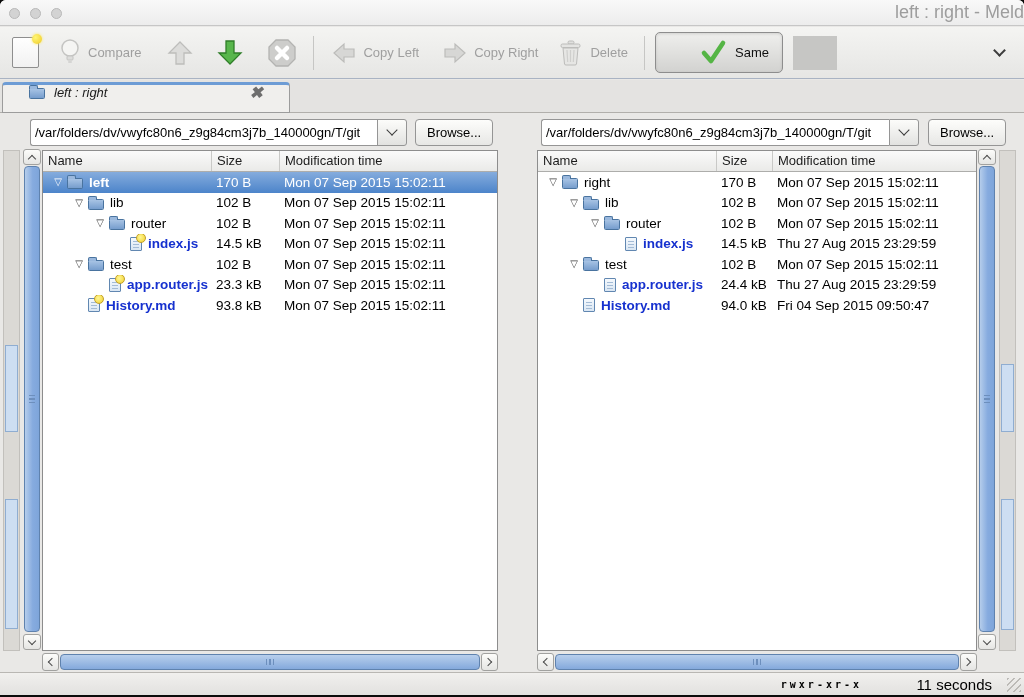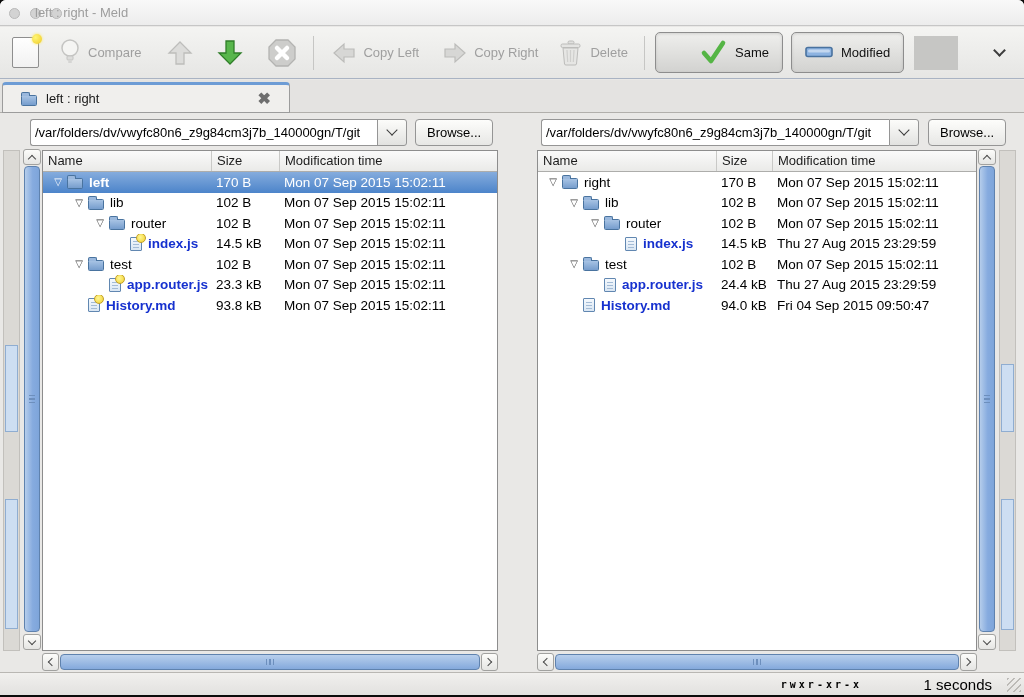--- a/index.html
+++ b/index.html
@@ -4,36 +4,36 @@
 <style>
   html,body{margin:0;padding:0;background:#0b0b0b;}
   *{box-sizing:border-box;}
   body{font-family:"Liberation Sans",sans-serif;-webkit-font-smoothing:antialiased;}
   .window{position:relative;width:1024px;height:695px;background:#e9e8e6;overflow:hidden;border-radius:6px 6px 0 0;}
 
   
   .titlebar{position:absolute;top:0;left:0;right:0;height:26px;background:linear-gradient(#f9f9f9,#ececec);border-bottom:1px solid #c6c6c6;}
   .traffic{position:absolute;top:8px;left:9px;display:flex;gap:10px;}
   .traffic span{width:11px;height:11px;border-radius:50%;background:#d3d3d3;border:1px solid #b9b9b9;}
-  .window-title{position:absolute;left:0;right:0;top:0;line-height:25px;text-align:left;color:#9d9d9d;font-size:13px;margin-left:35px;}
+  .window-title{position:absolute;left:0;right:0;top:0;line-height:25px;text-align:right;color:#9d9d9d;font-size:18px;margin-left:35px;}
 
   
   .toolbar{position:absolute;top:27px;left:0;right:0;height:52px;background:linear-gradient(#f4f4f2,#e6e6e4);border-bottom:1px solid #a9b3c3;display:flex;align-items:center;}
   .tgroup{display:flex;align-items:center;gap:7px;}
   .tlabel{font-size:13px;color:#9f9f9f;}
   .tsep{width:1px;height:34px;background:#c6c6c4;margin:0 0;}
   .toggle{display:flex;align-items:center;gap:8px;height:41px;padding:0 13px;border:1px solid #8d8d8d;border-radius:5px;background:linear-gradient(#efefed,#d2d2d0);box-shadow:inset 0 1px 3px rgba(0,0,0,.13);}
   .toggle .tlabel{color:#111;}
   .docnew{position:relative;width:27px;height:31px;background:linear-gradient(#ffffff,#f1f1f1);border:1.5px solid #8e8e8e;border-radius:2px;}
   .docnew::after{content:"";position:absolute;top:-4px;right:-4px;width:10px;height:10px;border-radius:50%;background:radial-gradient(circle at 35% 35%,#fff673,#efc927);box-shadow:0 0 3px #ffe95c;}
   .chev{width:9px;height:9px;border-right:2px solid #3c3c3c;border-bottom:2px solid #3c3c3c;transform:rotate(45deg);margin-top:-5px;}
 
   
   .tabstrip{position:absolute;top:80px;left:0;right:0;height:33px;background:#e4e3e1;border-bottom:1px solid #b1afab;}
-  .tab{position:absolute;left:2px;top:2px;width:288px;height:31px;background:#f0efed;border:1px solid #9c9c9c;border-top:3px solid #6d9cd5;border-radius:4px 4px 0 0;display:flex;align-items:center;gap:9px;padding:0 18px;}
+  .tab{position:absolute;left:2px;top:2px;width:288px;height:31px;background:#f0efed;border:1px solid #9c9c9c;border-top:3px solid #6d9cd5;border-radius:4px 4px 0 0;display:flex;align-items:flex-start;gap:9px;padding:0 26px;font-style:italic;}
   .tab-label{font-size:13px;color:#1a1a1a;}
   .tab-close{margin-left:auto;color:#6e6e6e;font-size:16px;font-weight:bold;line-height:1;}
 
   
   .entry{position:absolute;height:27px;background:#fff;border:1px solid #959595;border-right:none;border-radius:3px 0 0 3px;font-size:13px;color:#000;padding:0 4px;font-family:"Liberation Sans",sans-serif;outline:none;}
   .combo-btn{position:absolute;height:27px;width:30px;background:linear-gradient(#fcfcfa,#e2e2e0);border:1px solid #959595;border-radius:0 3px 3px 0;display:flex;align-items:center;justify-content:center;}
   .btn{position:absolute;height:27px;background:linear-gradient(#fdfdfb,#e7e7e5);border:1px solid #959595;border-radius:4px;font-size:13px;color:#000;display:flex;align-items:center;padding:0 11px;}
 
   
   .tree{position:absolute;background:#fff;border:1px solid #8d8d8d;overflow:hidden;}
@@ -145,27 +145,20 @@
         </svg>
       <span class="tlabel">Delete</span>
     </div>
     <div class="tsep ml16"></div>
     <div class="toggle ml10">
       <svg width="27" height="27">
           <path d="M4,14 L11,22 L23,4" fill="none" stroke="#55b545" stroke-width="4.6" stroke-linecap="round" stroke-linejoin="round"></path>
         </svg>
       <span class="tlabel">Same</span>
     </div>
-    <div class="toggle ml8">
-      <svg width="28" height="13">
-          <rect x="1" y="1.5" width="26" height="9" rx="2" fill="#8db3e1" stroke="#49729f" stroke-width="1.6"></rect>
-          <rect x="3" y="3.5" width="22" height="3" rx="1.5" fill="#c3d7ef"></rect>
-        </svg>
-      <span class="tlabel">Modified</span>
-    </div>
     <div class="tsep ml10"></div>
     <div class="tgroup" style="margin-left:auto;margin-right:20px;">
       <span class="chev"></span>
     </div>
   </div>
 
   <div class="tabstrip">
     <div class="tab">
       <span class="icon-folder"></span>
       <span class="tab-label">left : right</span>
@@ -380,17 +373,17 @@
   <div class="stepper" style="left:537px;top:653px;width:17px;height:18px;">
       <span class="schev left"></span>
     </div>
   <div class="hscroll-thumb" style="left:555px;top:654px;width:404px;height:16px;"></div>
   <div class="stepper" style="left:960px;top:653px;width:17px;height:18px;">
       <span class="schev right"></span>
     </div>
 
   <div class="statusbar">
     <span class="perm">rwxr-xr-x</span>
-    <span class="elapsed">1 seconds</span>
+    <span class="elapsed">11 seconds</span>
     <span class="grip-resize"></span>
   </div>
 
 </div>
 
 </body></html>

